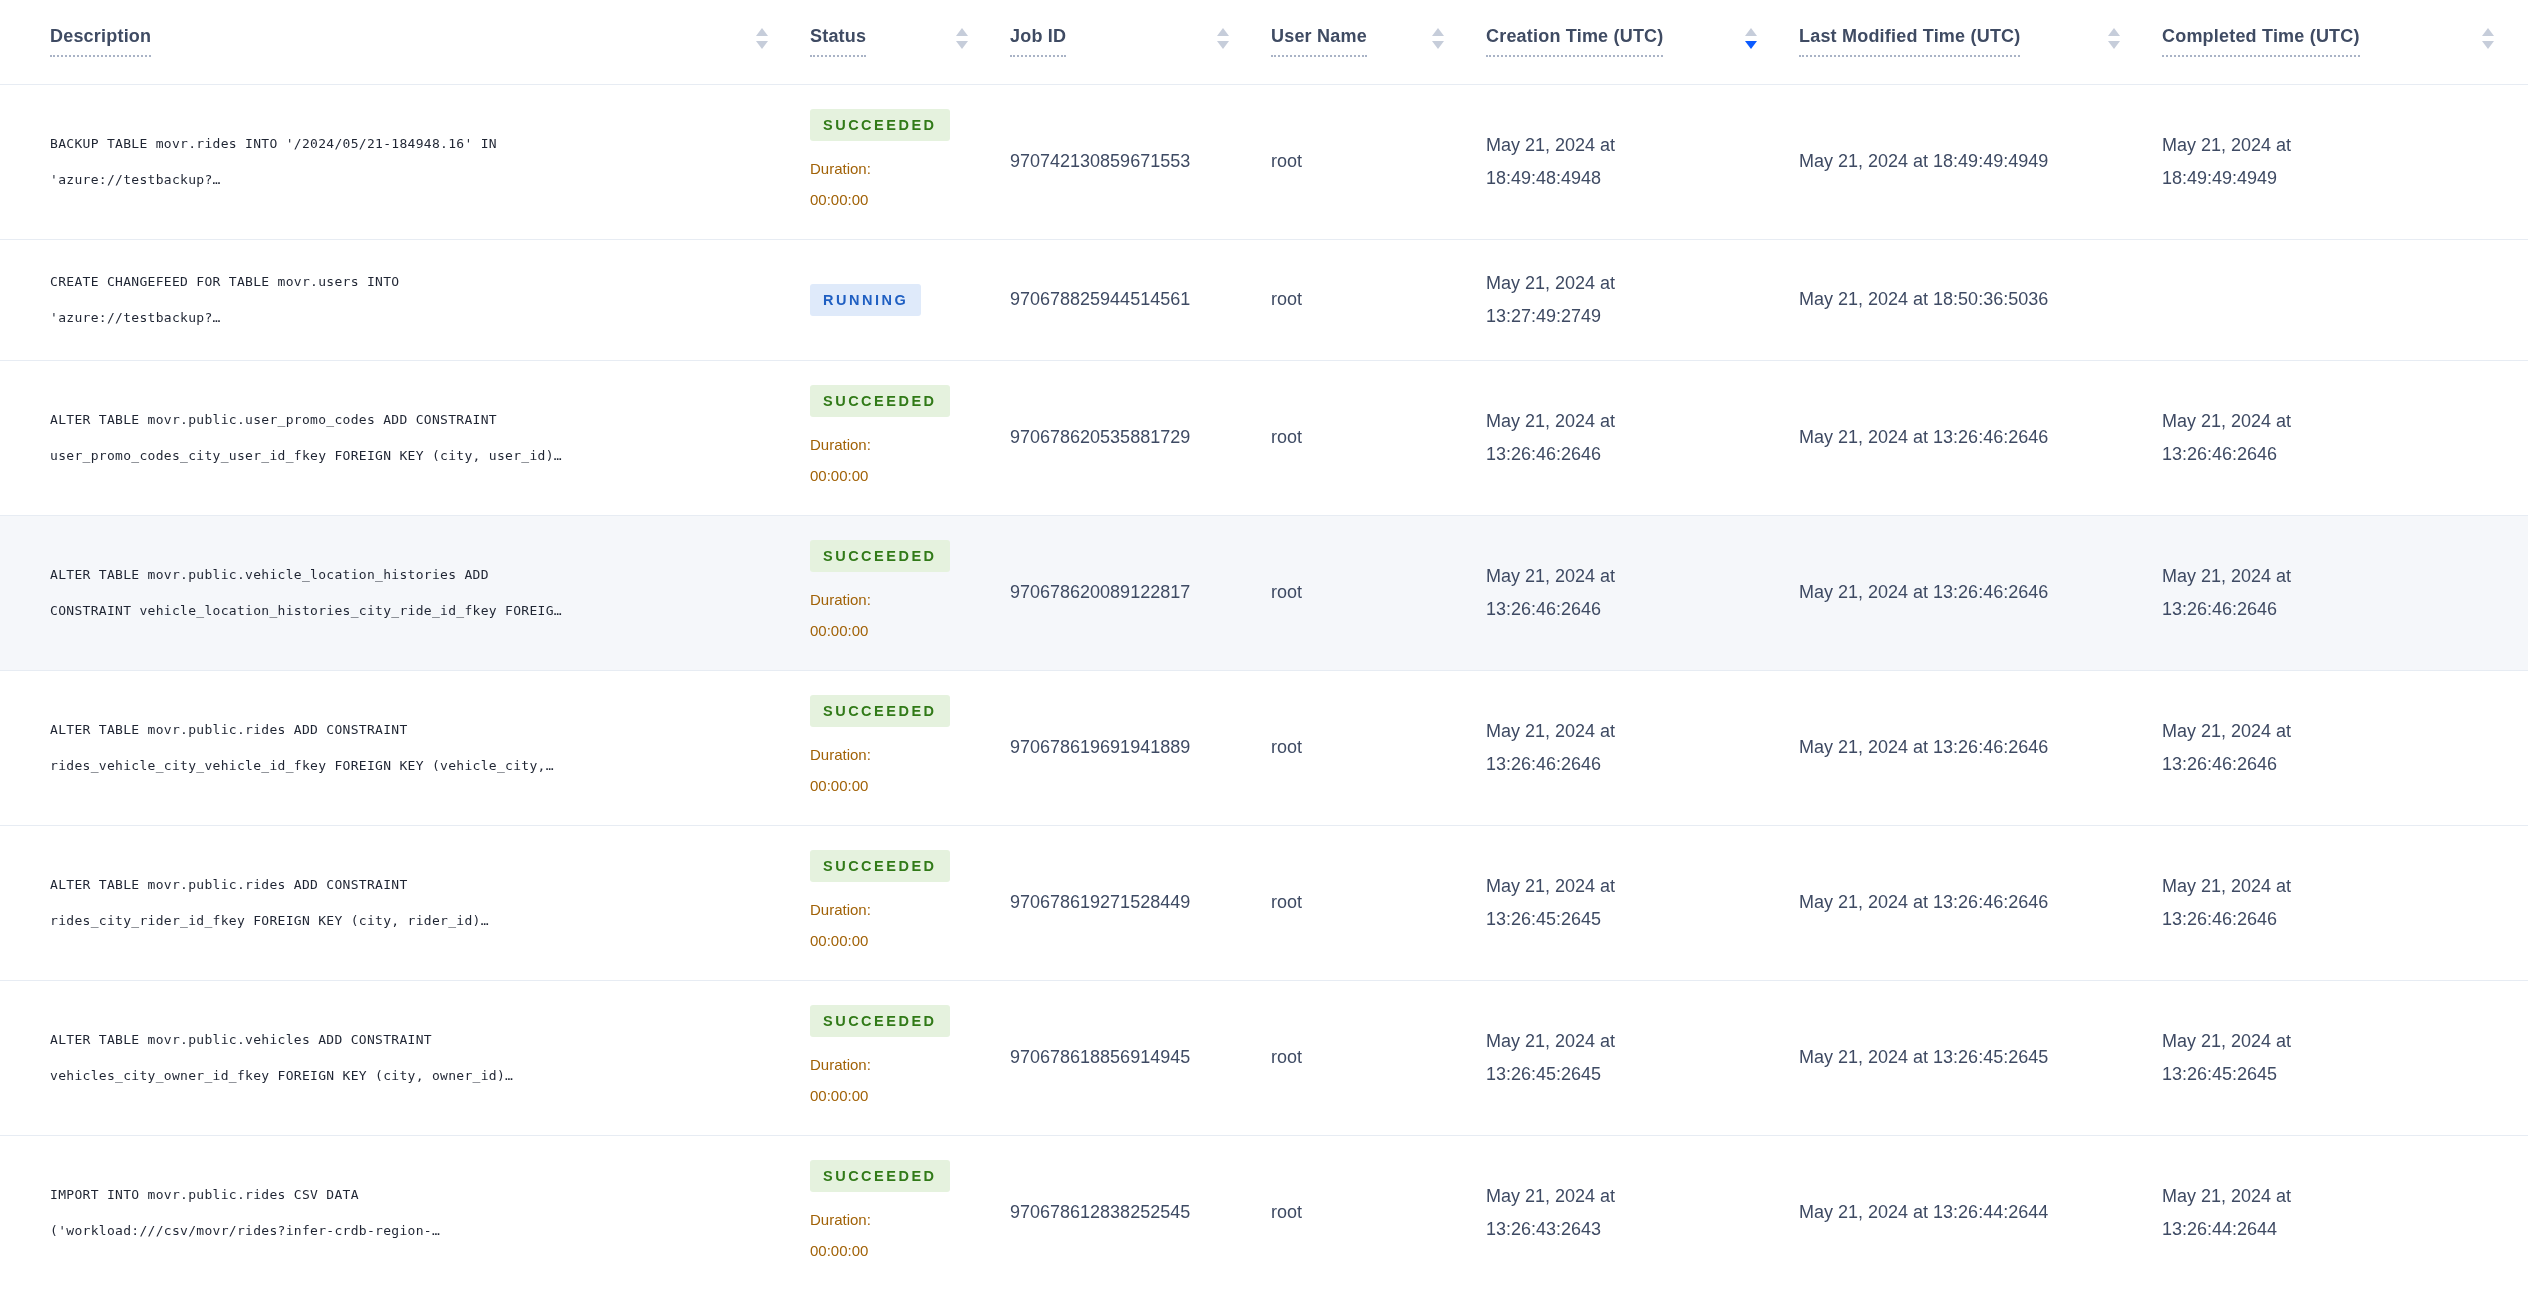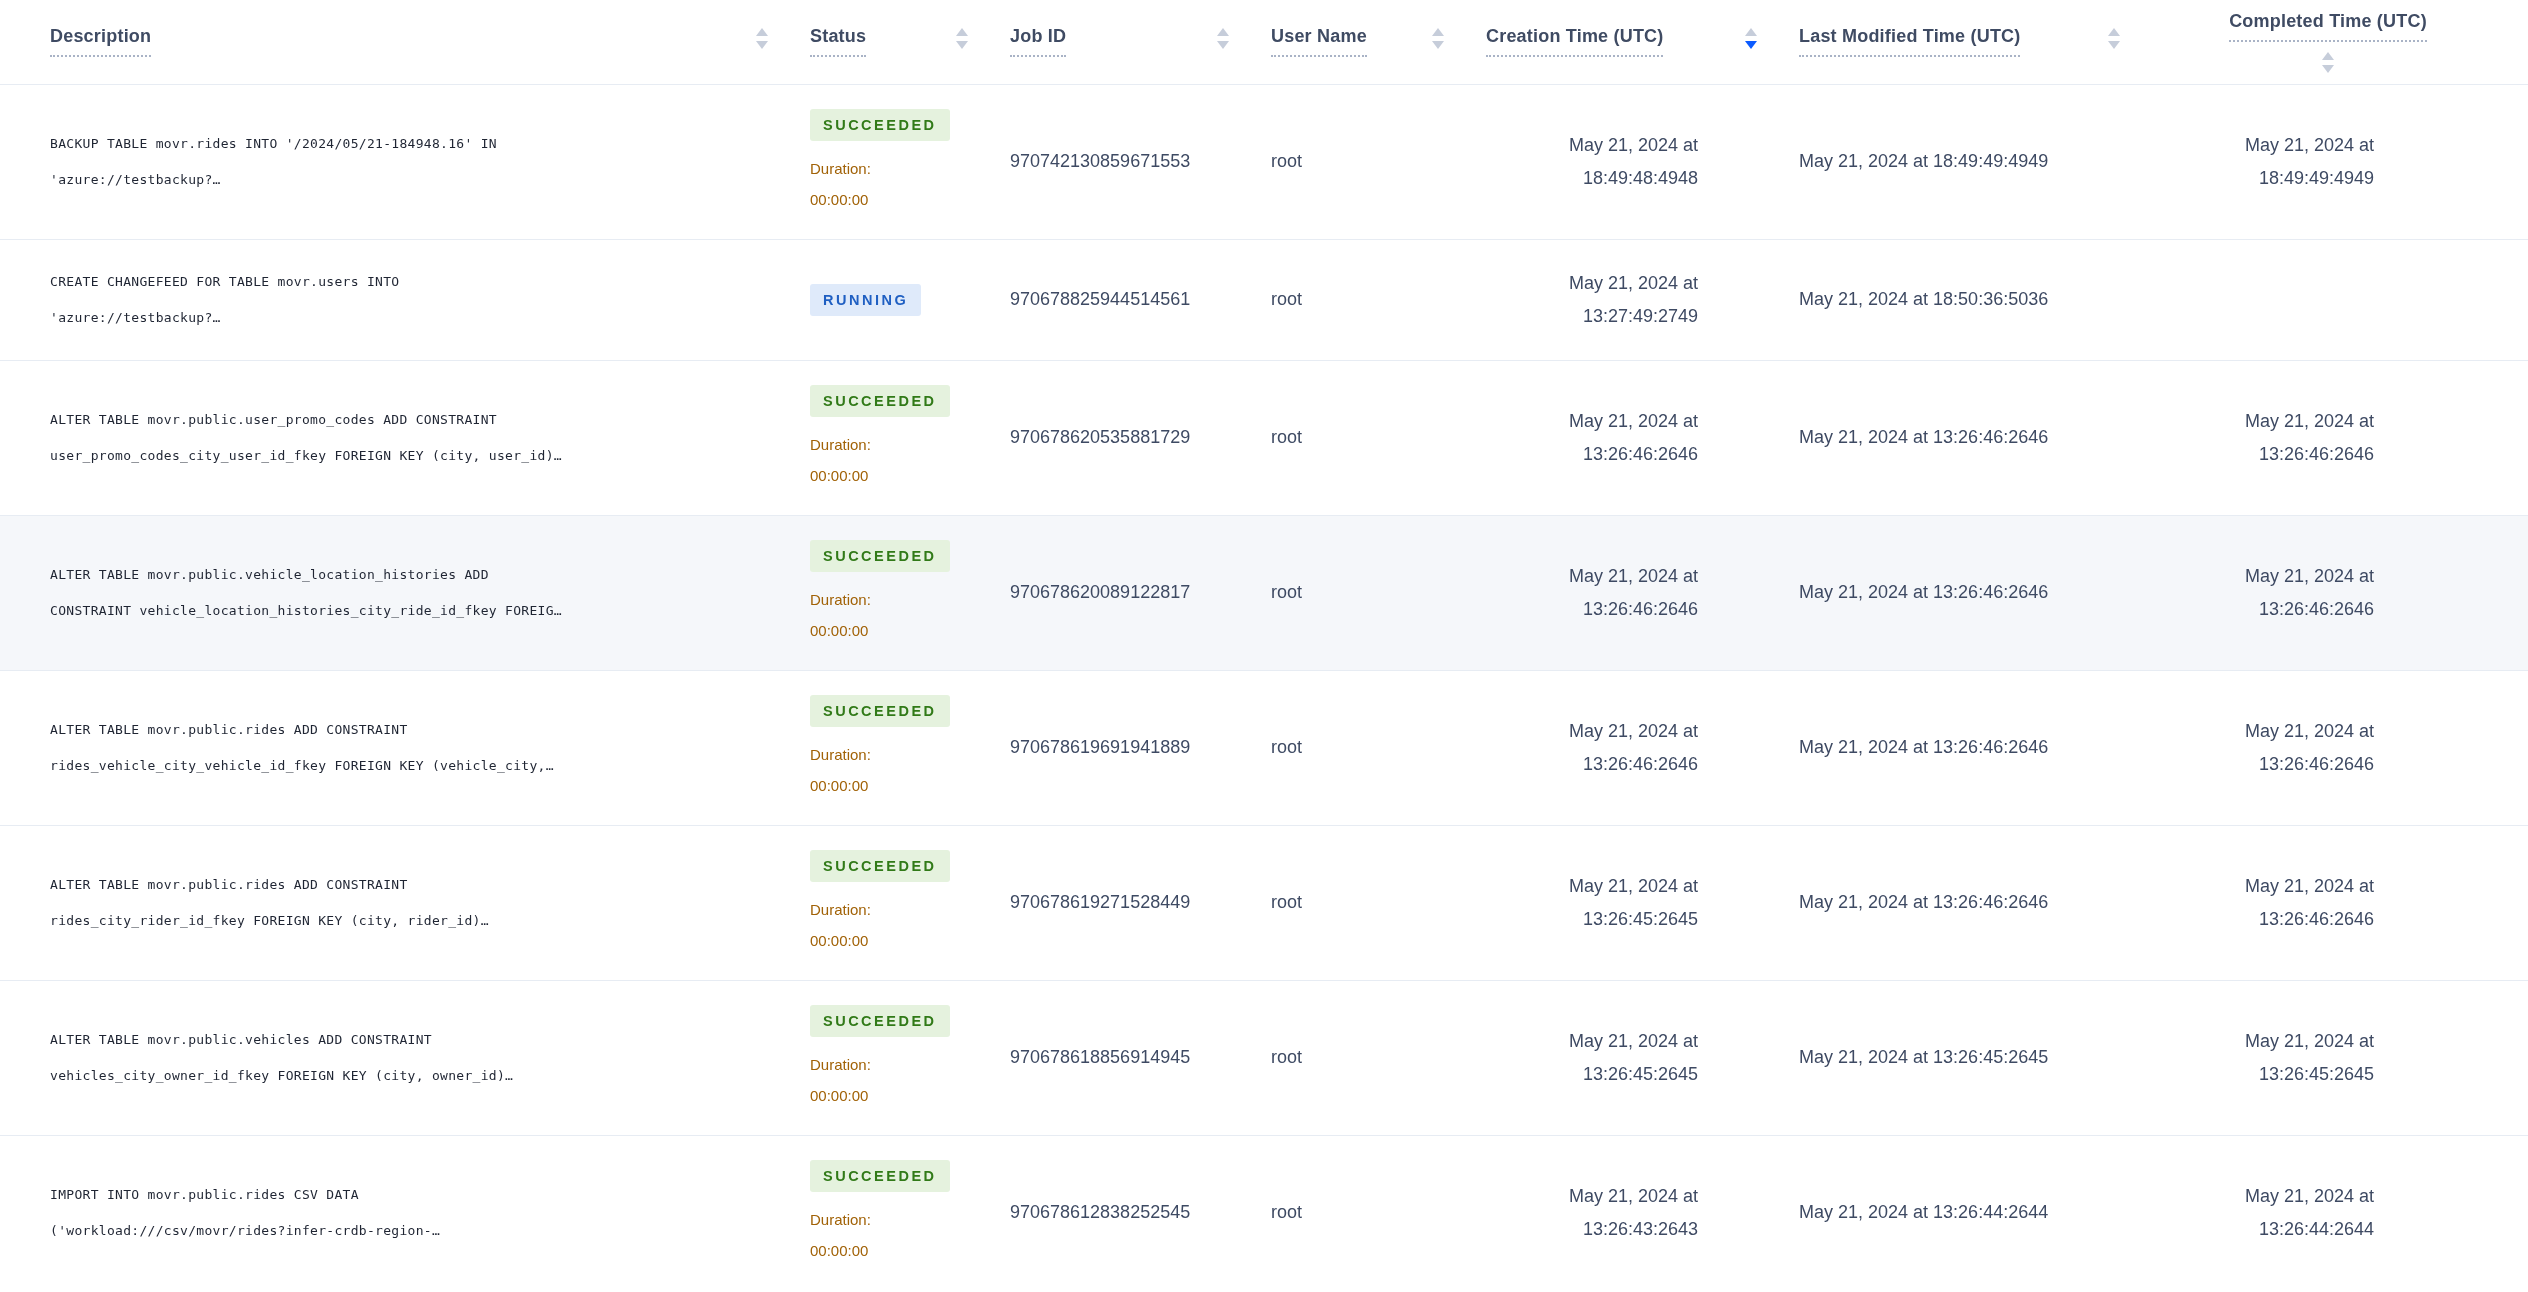--- a/index.html
+++ b/index.html
@@ -31,21 +31,21 @@
     cursor: pointer;
   }
   .th-inner {
     display: flex;
     align-items: center;
     justify-content: space-between;
     padding-right: 42px;
     gap: 16px;
   }
   th:first-child .th-inner { padding-left: 50px; }
-  th:last-child  .th-inner { padding-right: 34px; flex-direction: column; }
+  th:last-child  .th-inner { padding-right: 34px; }
   .th-label {
     font-size: 18px;
     font-weight: bold;
     color: var(--header-text, #3f4b63);
     letter-spacing: 0.2px;
     border-bottom: 2px dotted #a9b3c6;
     padding-bottom: 8px;
   }
   .sort-icon {
     display: inline-flex;
@@ -103,21 +103,21 @@
     font-size: 15px;
     line-height: 31px;
     color: #a16207;
   }
 
   .cell-text {
     font-size: 18px;
     color: var(--body-text, #3e4a63);
     line-height: 33px;
   }
-  .time { max-width: 212px; text-align: right; }
+  .time { max-width: 212px; }
 </style>
 </head>
 <body>
 
 <table>
   <colgroup>
       <col>
       <col>
       <col>
       <col>

